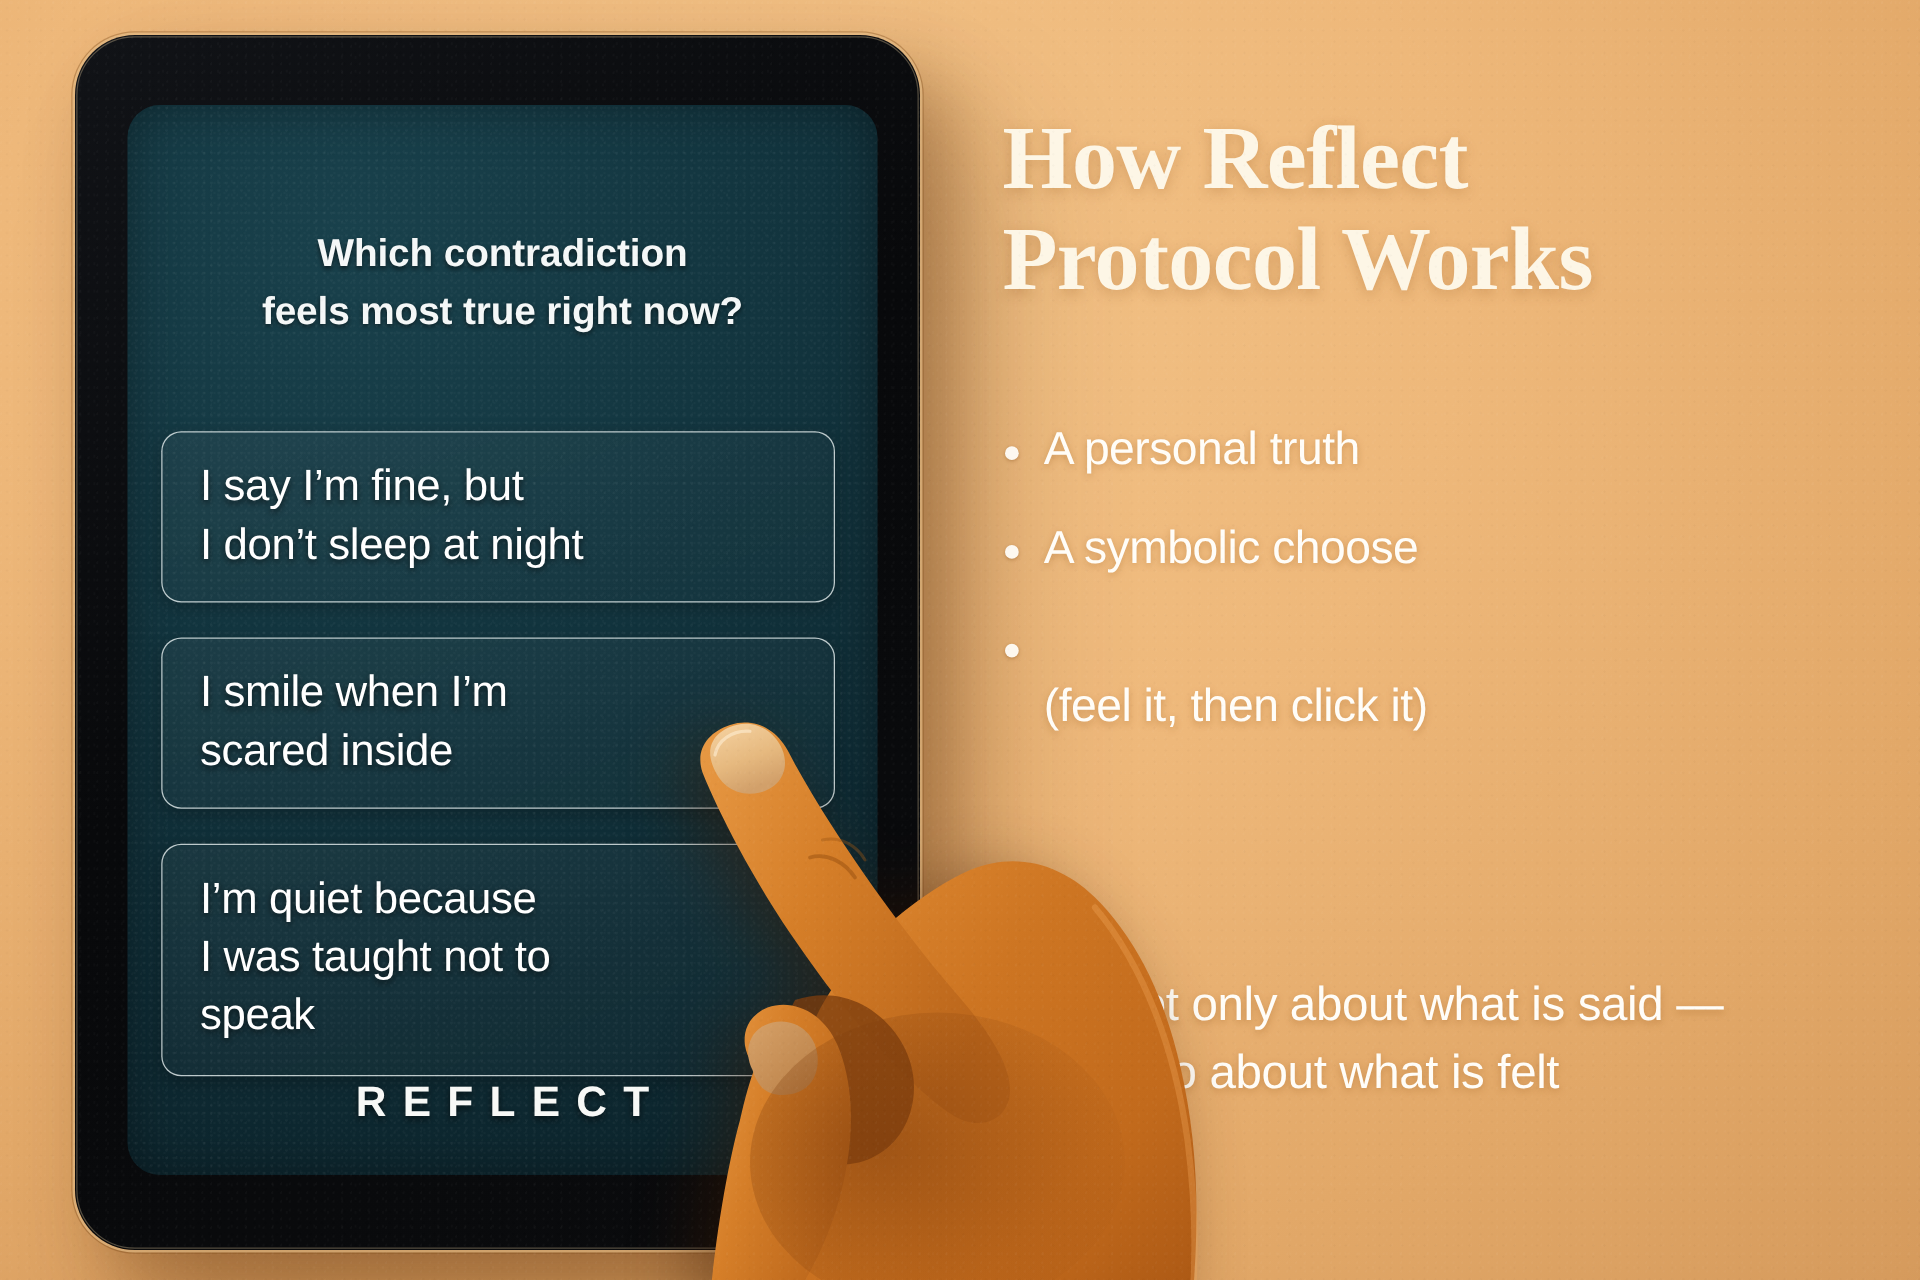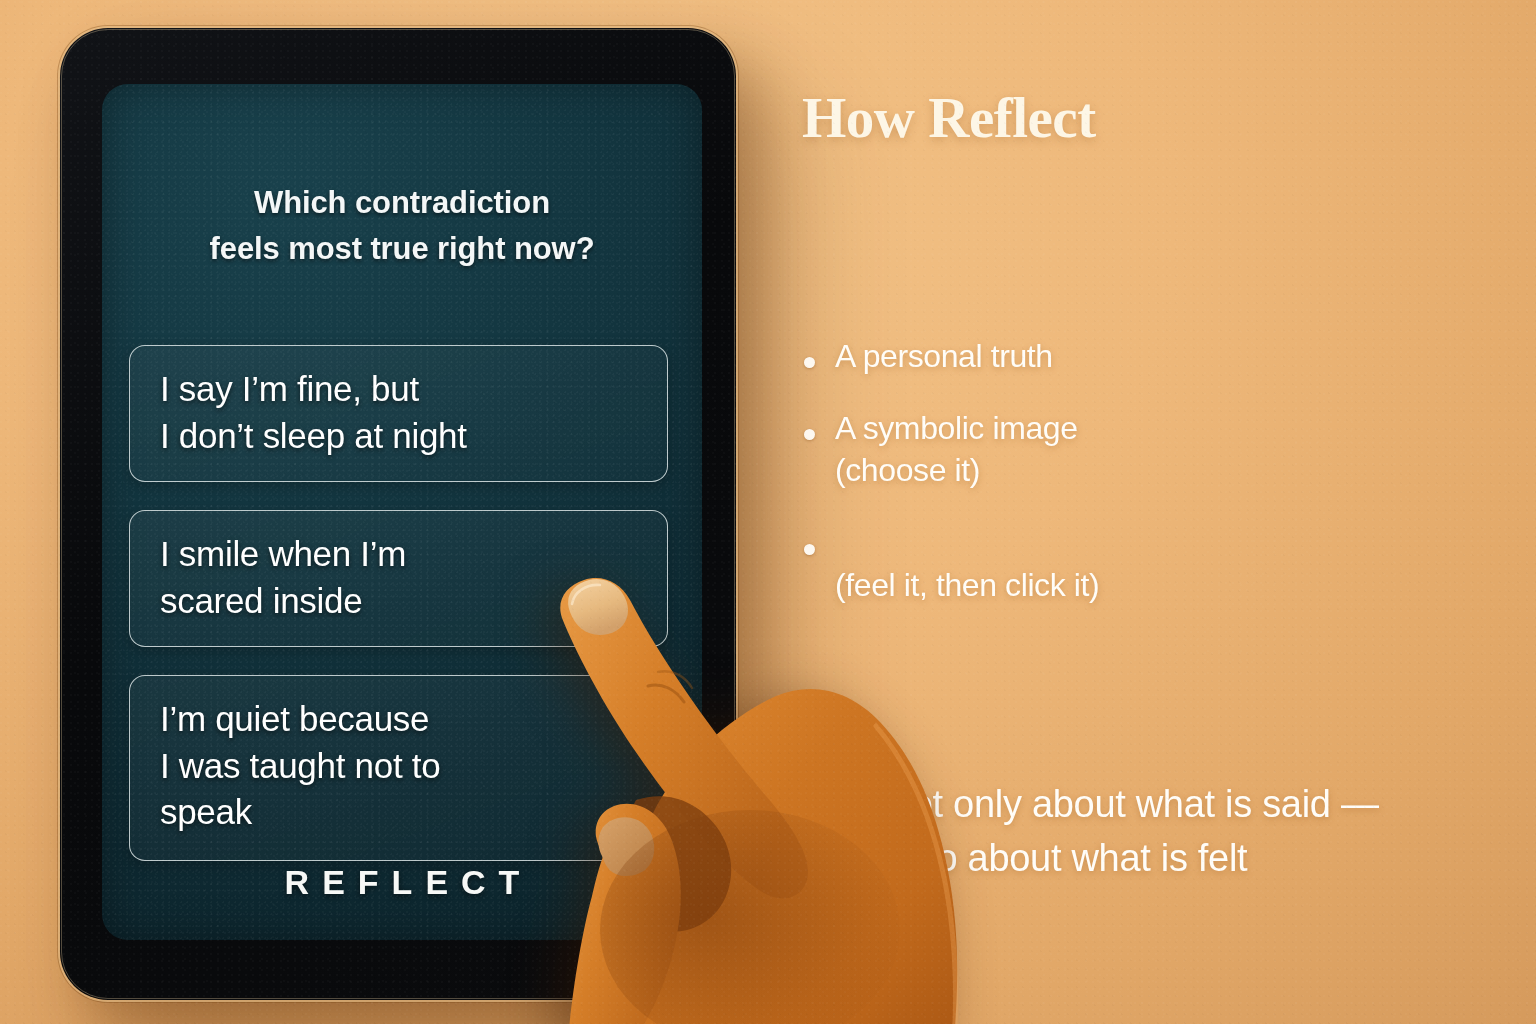--- a/index.html
+++ b/index.html
@@ -152,21 +152,21 @@
     height: 1024px;
     z-index: 20;
   }
   .headline {
     position: absolute;
     left: 6px;
     top: 86px;
     width: 700px;
     font-family: "Liberation Serif", "DejaVu Serif", serif;
     font-weight: 700;
-    font-size: 57px;
+    font-size: 72px;
     line-height: 1.13;
     color: #fdf6e6;
     letter-spacing: -0.5px;
     text-shadow: 0 3px 10px rgba(140, 80, 25, .28);
   }
   .bullets {
     position: absolute;
     left: 4px;
     top: 335px;
     width: 700px;
@@ -180,21 +180,21 @@
     flex: 0 0 auto;
     width: 11px;
     height: 11px;
     border-radius: 50%;
     background: #fdf8f0;
     margin: 22px 20px 0 4px;
     box-shadow: 0 1px 3px rgba(120,65,15,.35);
   }
   .bullet-text {
     color: #fffdf8;
-    font-size: 32px;
+    font-size: 37px;
     line-height: 1.32;
     letter-spacing: -0.4px;
     text-shadow: 0 2px 6px rgba(150, 85, 25, .35);
   }
   .closing {
     position: absolute;
     left: 38px;
     top: 778px;
     width: 690px;
     color: #fffdf8;
@@ -322,36 +322,36 @@
       <ellipse cx="210" cy="430" rx="150" ry="120" fill="url(#palmShade)"></ellipse>
 
       <path d="M336 226 C 376 274, 400 340, 410 412 C 416 458, 417 500, 414 540" fill="none" stroke="#f0a65a" stroke-width="5" stroke-linecap="round" opacity="0.35"></path>
     </svg>
   </div>
 
   <div class="panel">
 
     <div class="headline">
       <div>How Reflect</div>
+      <div>Protocol Works</div>
     </div>
 
     <div class="bullets">
 
       <div class="bullet-row">
         <span class="bullet-dot"></span>
         <span class="bullet-text">
           <span>A personal truth</span><br>
         </span>
       </div>
 
       <div class="bullet-row">
         <span class="bullet-dot"></span>
         <span class="bullet-text">
-          <span>A symbolic image</span><br>
-          <span>(choose it)</span>
+          <span>A symbolic choose</span><br>
         </span>
       </div>
 
       <div class="bullet-row">
         <span class="bullet-dot"></span>
         <span class="bullet-text">
           <br>
           <span>(feel it, then click it)</span>
         </span>
       </div>

